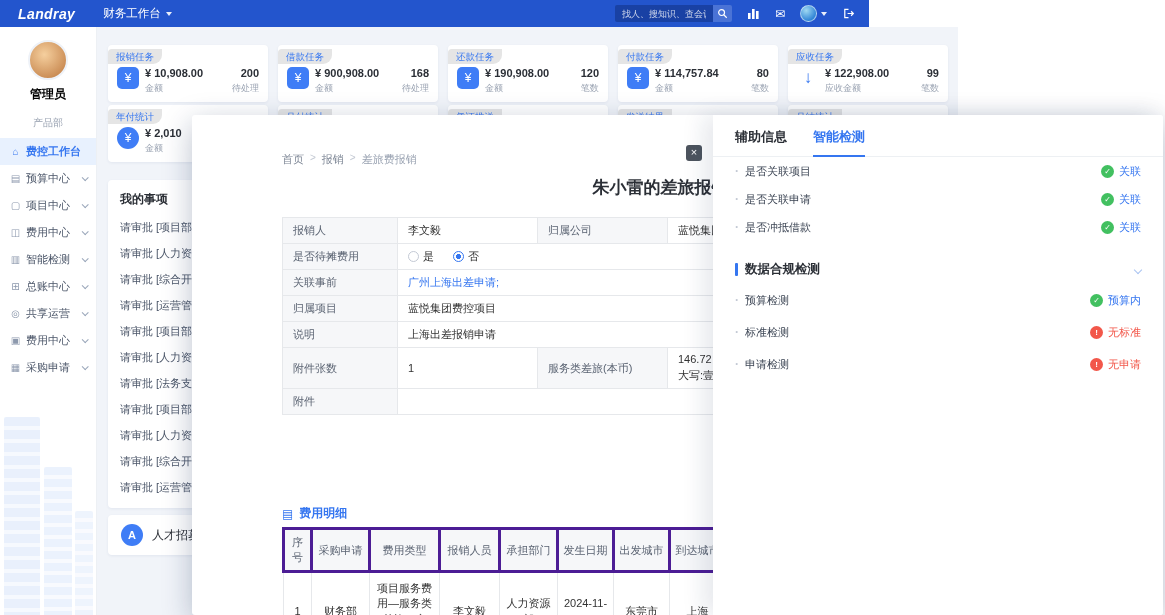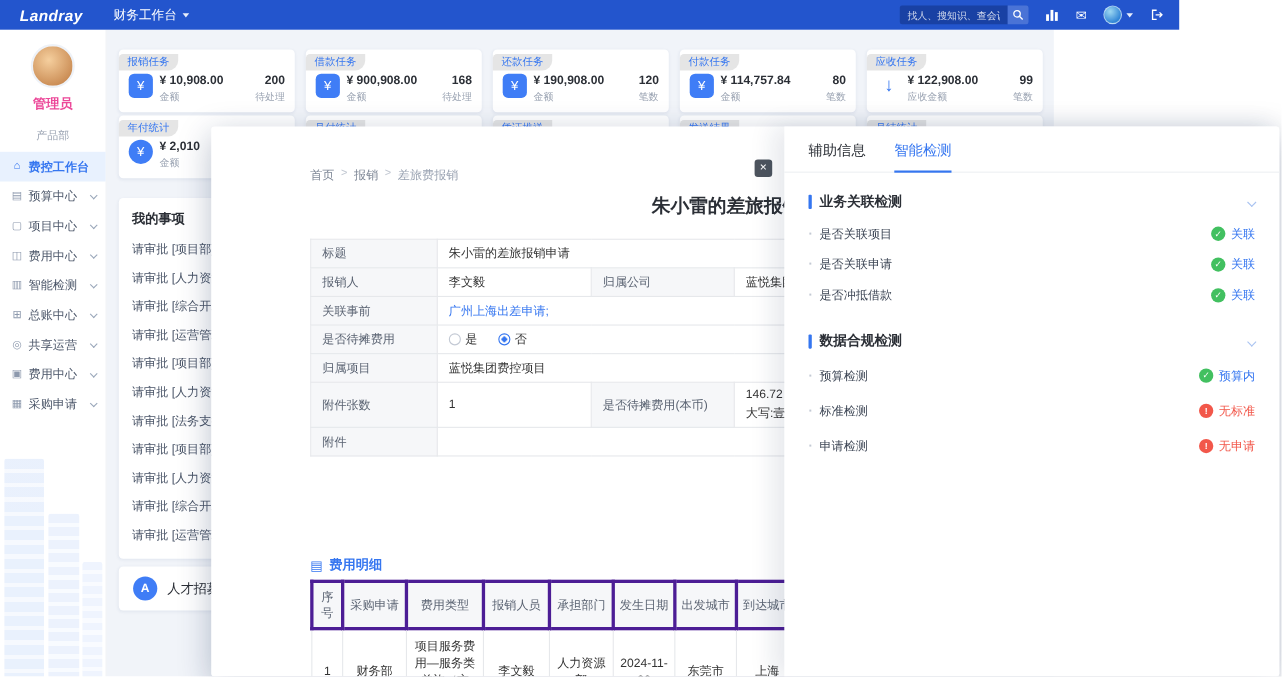--- a/index.html
+++ b/index.html
@@ -1,35 +1,35 @@
 <!DOCTYPE html>
 <html><head>
 <meta charset="utf-8">
 <style>
   *{margin:0;padding:0;box-sizing:border-box;font-family:"Liberation Sans","DejaVu Sans",sans-serif;}
   html,body{width:1165px;height:615px;}
   body{position:relative;background:#fff;overflow:hidden;font-size:12px;color:#333;}
 
   
-  .topbar{position:absolute;left:0;top:0;width:1072px;height:27px;background:#2355cd;display:flex;align-items:center;padding:0 14px 0 18px;z-index:2;}
+  .topbar{position:absolute;left:0;top:0;width:869px;height:27px;background:#2355cd;display:flex;align-items:center;padding:0 14px 0 18px;z-index:2;}
   .logo{color:#fff;font-size:14px;font-weight:bold;font-style:italic;letter-spacing:.4px;}
   .workspace{margin-left:28px;color:#fff;font-size:11.5px;display:flex;align-items:center;gap:5px;cursor:pointer;}
   .tri{width:0;height:0;border-left:3.5px solid transparent;border-right:3.5px solid transparent;border-top:4px solid rgba(255,255,255,.9);}
   .tb-spacer{flex:1;}
   .tb-search{width:98px;height:17px;background:rgba(8,28,88,.35);border:none;border-radius:2px 0 0 2px;font-size:9px;color:#fff;padding:0 7px;outline:none;}
   .tb-search::placeholder{color:rgba(255,255,255,.78);}
   .tb-search-btn{width:19px;height:17px;background:rgba(255,255,255,.18);border-radius:0 2px 2px 0;display:flex;align-items:center;justify-content:center;cursor:pointer;}
   .tb-icon{margin-left:15px;color:#fff;font-size:12px;cursor:pointer;display:flex;align-items:center;line-height:1;}
   .tb-avatar{margin-left:15px;width:17px;height:17px;border-radius:50%;background:radial-gradient(circle at 35% 30%,#9fd9f2,#2f84d6 72%);border:1px solid rgba(255,255,255,.55);cursor:pointer;}
   .tb-caret{margin-left:4px;cursor:pointer;}
 
   
   .sidebar{position:absolute;left:0;top:27px;width:97px;height:588px;background:#fff;border-right:1px solid #edf0f4;z-index:1;}
   .side-avatar{width:40px;height:40px;border-radius:50%;margin:13px auto 6px;background:radial-gradient(circle at 40% 35%,#f5cf9e,#c98a52 78%);border:2px solid #eef2f8;}
-  .side-name{text-align:center;font-size:12px;color:#ec4899;font-weight:bold;}
+  .side-name{text-align:center;font-size:12px;color:#000000;font-weight:bold;}
   .side-dept{text-align:center;font-size:10px;color:#9aa3b2;margin:13px 0 8px;}
   .menu-item{height:27px;display:flex;align-items:center;padding:0 9px;font-size:11px;color:#4a5568;cursor:pointer;}
   .menu-item .mi{width:13px;margin-right:4px;color:#8d99ad;font-size:10px;text-align:center;}
   .menu-item .chev{margin-left:auto;width:5px;height:5px;border-right:1.3px solid #9aa7ba;border-bottom:1.3px solid #9aa7ba;transform:rotate(45deg) translateY(-1px);}
   .menu-item.active{background:#e8f1fe;color:#3576f0;font-weight:bold;}
   .menu-item.active .mi{color:#3576f0;}
   .buildings{position:absolute;bottom:0;left:0;width:96px;height:212px;opacity:.45;pointer-events:none;}
   .bld{position:absolute;bottom:0;border-radius:2px 2px 0 0;}
   .b1{left:4px;width:36px;height:198px;background:repeating-linear-gradient(to bottom,#cfdffa 0 9px,#ecf2fd 9px 13px);}
   .b2{left:44px;width:28px;height:148px;background:repeating-linear-gradient(to bottom,#d5e3fb 0 8px,#f0f5fe 8px 12px);}
@@ -75,21 +75,21 @@
   .caps-line{margin-top:3px;}
   .exp-head{position:absolute;left:90px;top:390px;display:flex;align-items:center;gap:6px;font-size:12px;font-weight:bold;color:#3576f0;}
   .exp-icon{font-size:12px;line-height:1;}
   .etable{position:absolute;left:90px;top:412px;width:800px;border-collapse:collapse;table-layout:fixed;font-size:11px;}
   .etable th{background:#f6f7f9;border:3px solid #4c1d95;color:#5a6372;font-weight:normal;padding:5px 2px;word-break:break-all;}
   .etable td{border:1px solid #e6e8eb;color:#333;text-align:center;padding:8px 3px;line-height:1.4;word-break:break-all;}
 
   
   .assist{position:absolute;top:0;right:0;width:450px;height:500px;background:#fff;box-shadow:-10px 0 22px rgba(15,35,80,.10);border-radius:0 3px 3px 0;z-index:5;}
   .atabs{display:flex;gap:26px;padding:13px 22px 0;border-bottom:1px solid #edf0f3;}
-  .atab{font-size:13px;color:#2b2f36;font-weight:normal;padding-bottom:9px;cursor:pointer;}
+  .atab{font-size:13px;color:#2b2f36;font-weight:bold;padding-bottom:9px;cursor:pointer;}
   .atab.active{color:#3576f0;border-bottom:2px solid #3576f0;margin-bottom:-1px;}
   .asec-head{display:flex;align-items:center;margin:18px 22px 6px;}
   .abar{width:3px;height:13px;background:#3576f0;margin-right:7px;border-radius:1px;}
   .asec-title{font-size:12.5px;font-weight:bold;color:#2b2f36;}
   .achev{margin-left:auto;width:6px;height:6px;border-right:1.5px solid #a9c3f1;border-bottom:1.5px solid #a9c3f1;transform:rotate(45deg);cursor:pointer;}
   .aitem{display:flex;align-items:center;margin:0 22px;height:28px;}
   .asec.compliance{margin-top:20px;}
   .asec.compliance .aitem{height:32px;}
   .adot{color:#c3c9d4;margin-right:6px;font-weight:bold;}
   .albl{font-size:11px;color:#3c4554;}
@@ -329,49 +329,49 @@
     <div class="doc-title">朱小雷的差旅报销申请</div>
 
     <table class="ftable">
       <colgroup>
           <col style="width:115px">
           <col style="width:140px">
           <col style="width:130px">
           <col style="width:415px">
         </colgroup>
       <tbody>
-          <tr>
-        <td class="lbl">标题</td>
-        <td colspan="3">朱小雷的差旅报销申请</td>
-      </tr>
       <tr>
         <td class="lbl">报销人</td>
         <td>李文毅</td>
         <td class="lbl">归属公司</td>
         <td>蓝悦集团</td>
-      </tr>
-      <tr>
-        <td class="lbl">关联事前</td>
-        <td colspan="3"><span class="link">广州上海出差申请;</span></td>
       </tr>
       <tr>
         <td class="lbl">是否待摊费用</td>
         <td colspan="3">
           <span class="radio-opt"><span class="radio"></span><span>是</span></span>
           <span class="radio-opt"><span class="radio checked"></span><span>否</span></span>
         </td>
       </tr>
       <tr>
+        <td class="lbl">关联事前</td>
+        <td colspan="3"><span class="link">广州上海出差申请;</span></td>
+      </tr>
+      <tr>
         <td class="lbl">归属项目</td>
         <td colspan="3">蓝悦集团费控项目</td>
       </tr>
       <tr>
+        <td class="lbl">说明</td>
+        <td colspan="3">上海出差报销申请</td>
+      </tr>
+      <tr>
         <td class="lbl">附件张数</td>
         <td>1</td>
-        <td class="lbl">是否待摊费用(本币)</td>
+        <td class="lbl">服务类差旅(本币)</td>
         <td>
           <div>146.72</div>
           <div class="caps-line">大写:壹佰肆拾陆元柒角贰分</div>
         </td>
       </tr>
       <tr>
         <td class="lbl">附件</td>
         <td colspan="3"></td>
       </tr>
     </tbody>
@@ -421,25 +421,20 @@
       </table>
   </div>
 
   <div class="assist">
     <div class="atabs">
       <div class="atab">辅助信息</div>
       <div class="atab active">智能检测</div>
     </div>
 
     <div class="asec">
-      <div class="asec-head">
-        <span class="abar"></span>
-        <span class="asec-title">业务关联检测</span>
-        <span class="achev"></span>
-      </div>
       <div class="aitem">
         <span class="adot">·</span>
         <span class="albl">是否关联项目</span>
         <span class="astatus">
             <span class="sicon ok">✓</span>
             <span class="stext ok">关联</span>
           </span>
       </div>
       <div class="aitem">
         <span class="adot">·</span>

